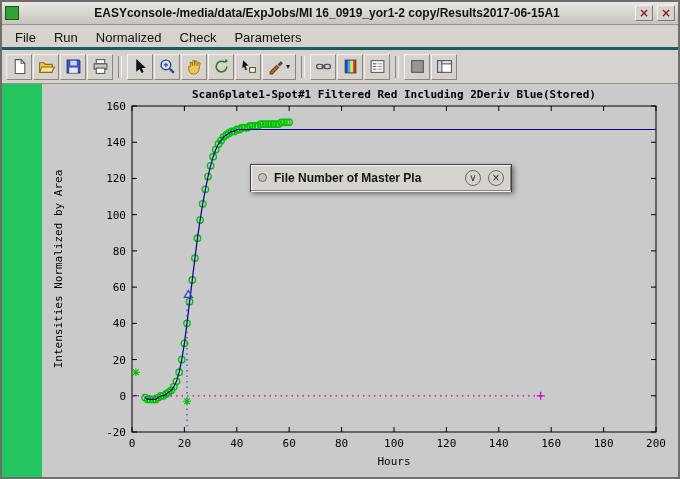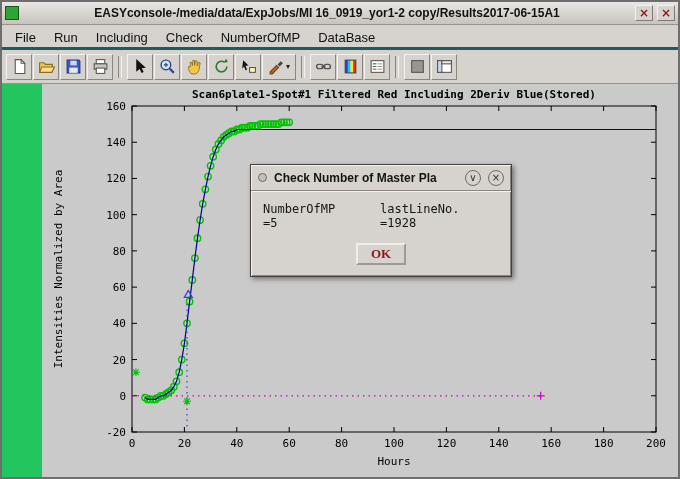--- a/index.html
+++ b/index.html
@@ -64,24 +64,23 @@
   <div class="titlebar">
     <span class="app-icon"></span>
     <span class="title-text">EASYconsole-/media/data/ExpJobs/MI 16_0919_yor1-2 copy/Results2017-06-15A1</span>
     <button class="win-btn">×</button>
     <button class="win-btn">×</button>
   </div>
 
   <div class="menubar">
     <span class="menu-item">File</span>
     <span class="menu-item">Run</span>
-    <span class="menu-item">Including</span>
+    <span class="menu-item">Normalized</span>
     <span class="menu-item">Check</span>
-    <span class="menu-item">NumberOfMP</span>
-    <span class="menu-item">DataBase</span>
+    <span class="menu-item">Parameters</span>
   </div>
 
   <div class="toolbar">
     <button class="tbtn">
       <svg viewBox="0 0 16 16" width="17" height="17">
           <path d="M4 1.5h5.5L13 5v9.5H4z" fill="#fff" stroke="#555"></path>
           <path d="M9.5 1.5V5H13" fill="none" stroke="#555"></path>
         </svg>
     </button>
     <button class="tbtn">
@@ -316,27 +315,20 @@
           <polyline points="145.0,342.6 145.0,215.8" fill="none" stroke="#3344cc" stroke-width="1.2" stroke-dasharray="1.5,4"></polyline>
           <path d="M146.32999999999998,206.35555555555555 L142.32999999999998,213.35555555555555 L150.32999999999998,213.35555555555555 Z" fill="none" stroke="#3344cc" stroke-width="1.2"></path>
           <path d="M89.93,288.23333333333335 h8 M93.93,284.23333333333335 v8 M91.13000000000001,285.43333333333334 l5.6,5.6 M91.13000000000001,291.03333333333336 l5.6,-5.6" stroke="#00c400" stroke-width="1.1" fill="none"></path>
           <path d="M141.01999999999998,317.2111111111111 h8 M145.01999999999998,313.2111111111111 v8 M142.21999999999997,314.4111111111111 l5.6,5.6 M142.21999999999997,320.0111111111111 l5.6,-5.6" stroke="#00c400" stroke-width="1.1" fill="none"></path>
         </g>
     </svg>
 
     <div class="dialog">
       <div class="dialog-titlebar">
         <span class="dialog-dot"></span>
-        <span class="dialog-title">Check Number of Master Pla</span>
+        <span class="dialog-title">File Number of Master Pla</span>
         <button class="dialog-roundbtn">∨</button>
         <button class="dialog-roundbtn">×</button>
       </div>
-      <div class="dialog-body">
-        <div class="dialog-message">
-          <span>NumberOfMP =5</span>
-          <span>lastLineNo. =1928</span>
-        </div>
-        <button class="ok-btn">OK</button>
-      </div>
     </div>
   </div>
 
 </div>
 
 </body></html>

